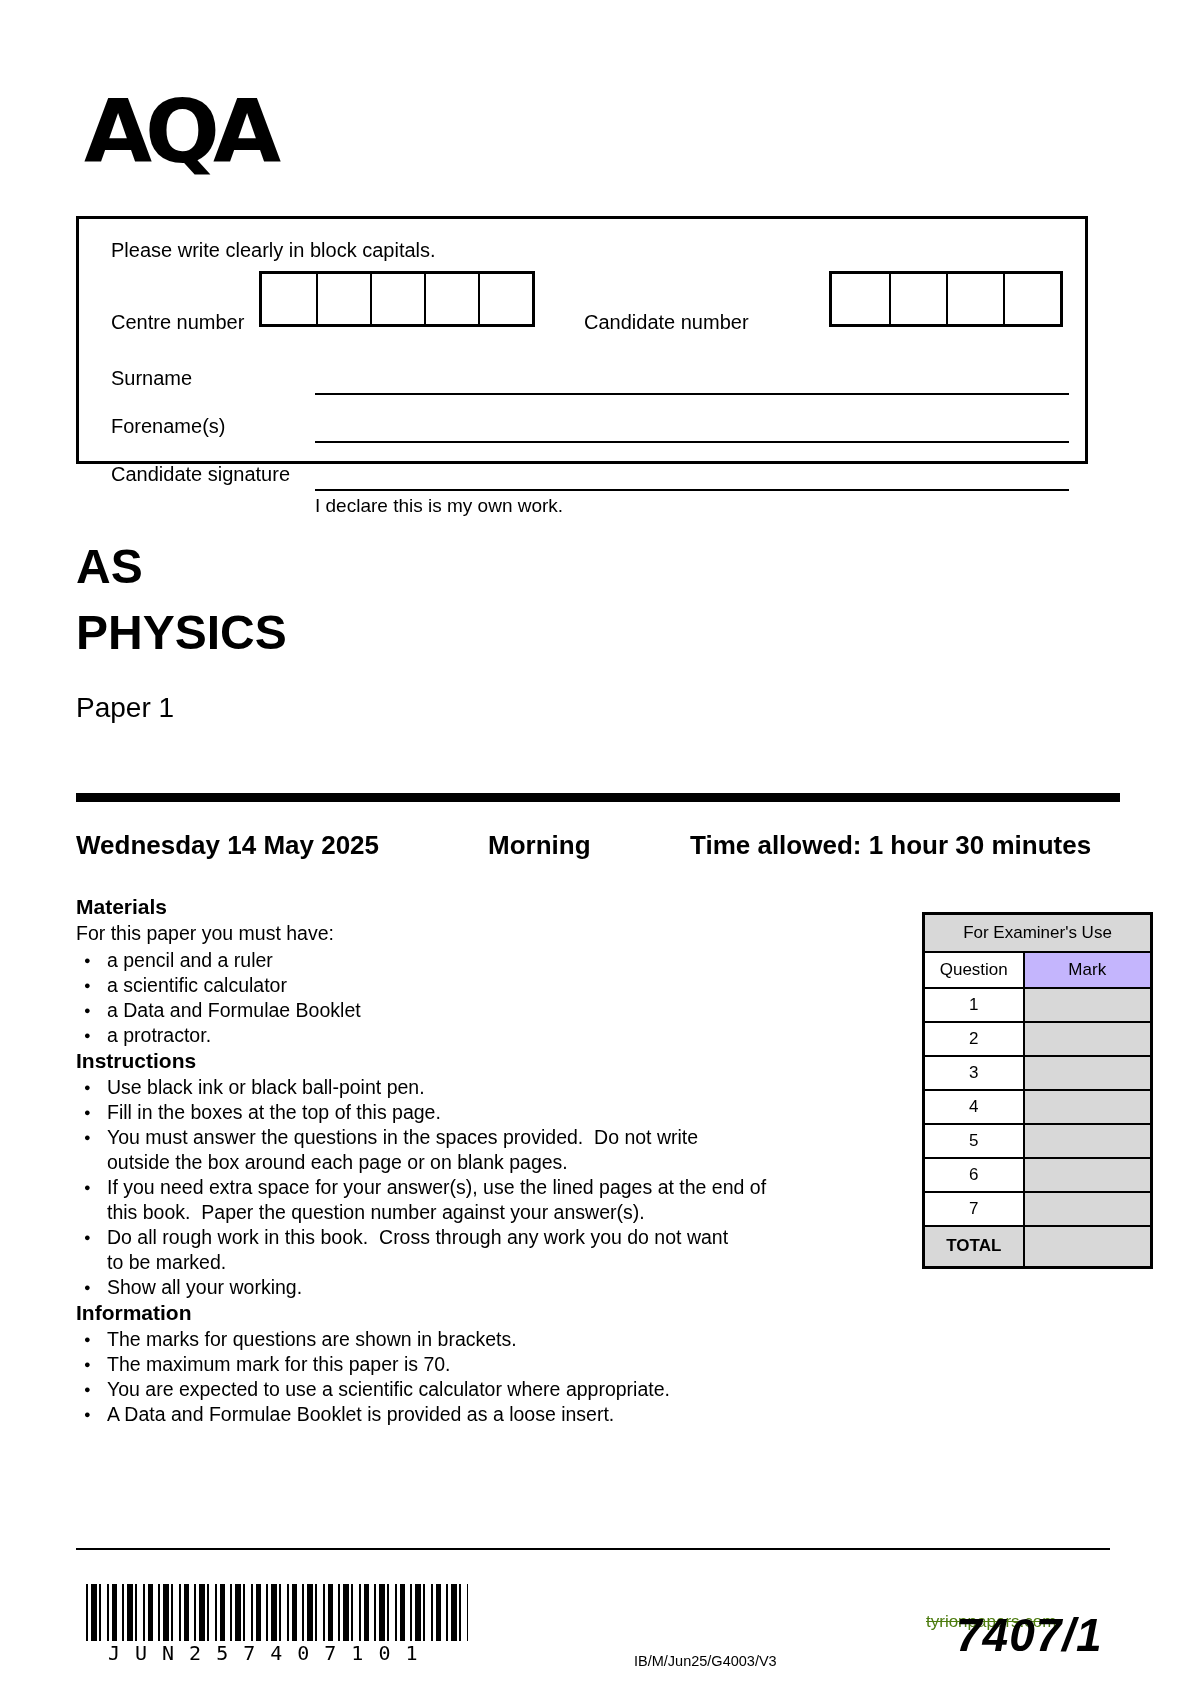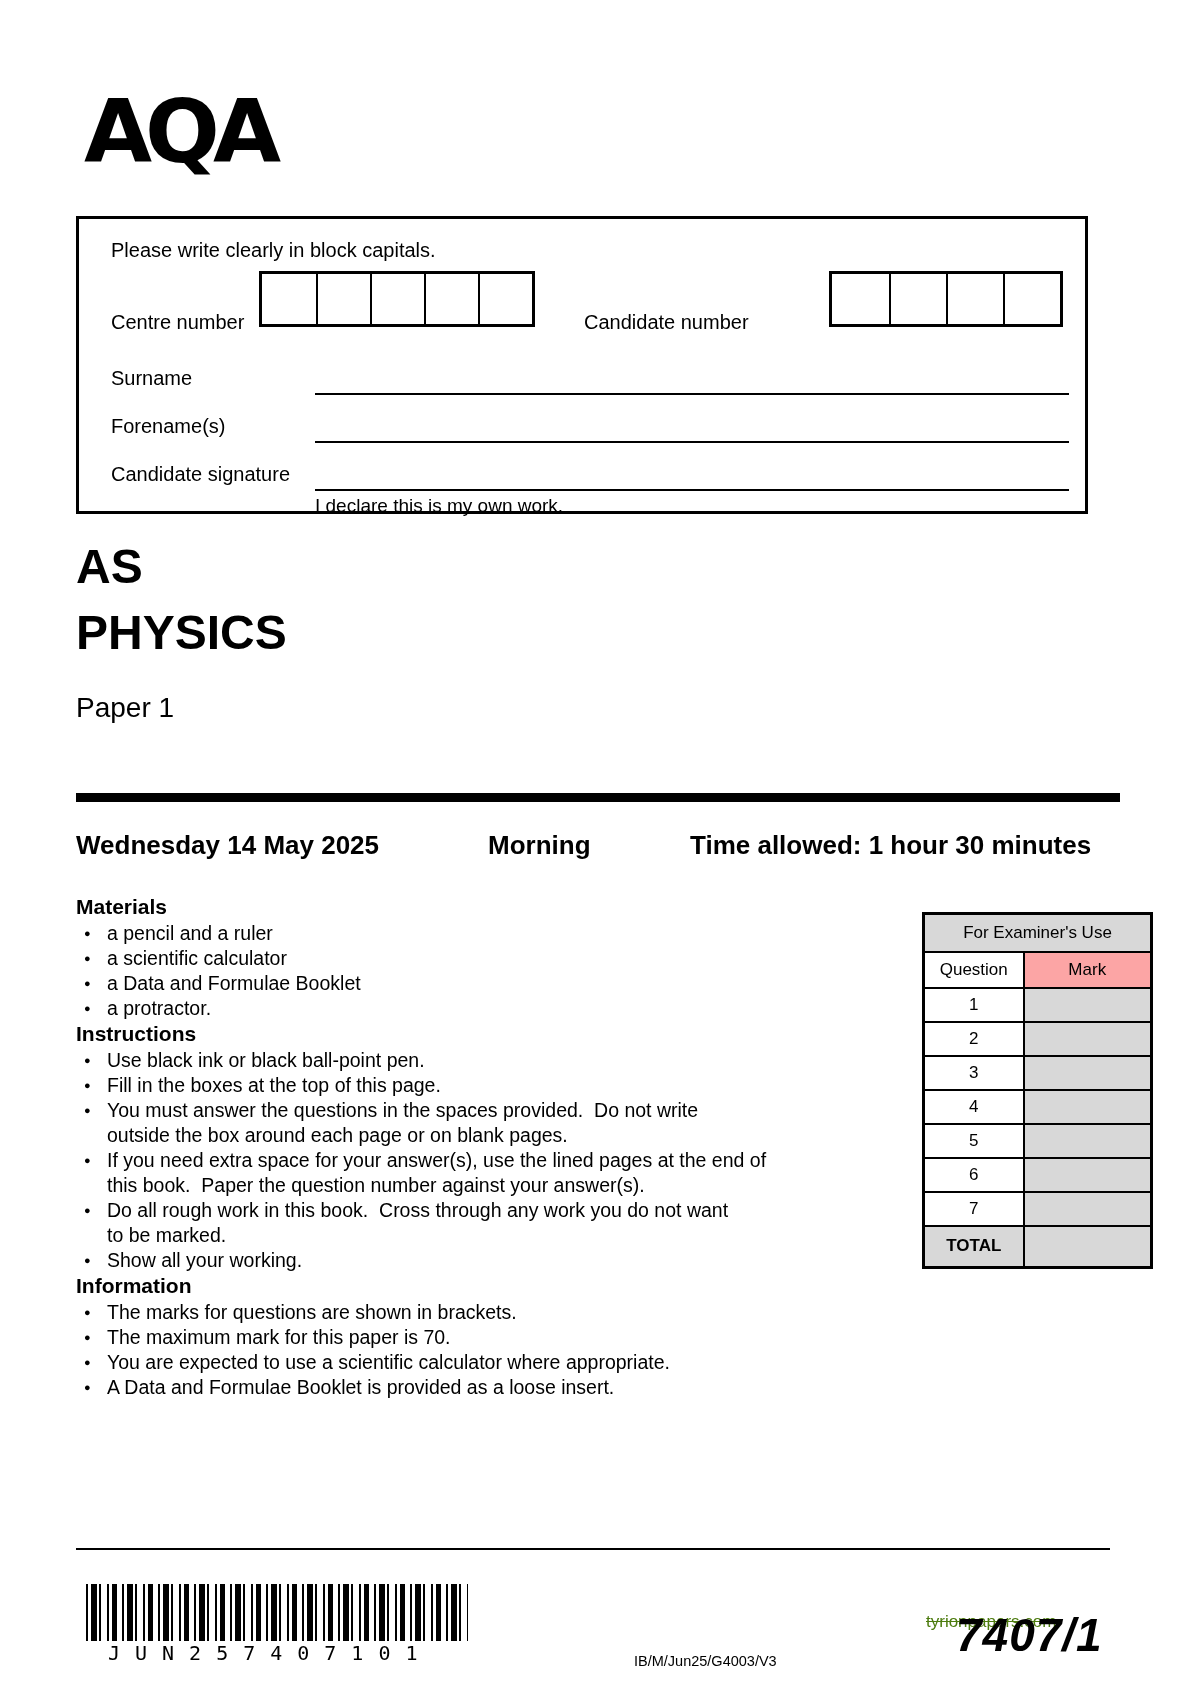--- a/index.html
+++ b/index.html
@@ -11,21 +11,21 @@
     overflow: hidden;
   }
   
   .logo {
     position: absolute; left: 84px; top: 88px;
     font-family: "DejaVu Sans", sans-serif;
     font-size: 88px; font-weight: 900; letter-spacing: -7px; line-height: 1;
   }
   
   .cand-box {
-    position: absolute; left: 76px; top: 216px; width: 1012px; height: 298px;
+    position: absolute; left: 76px; top: 216px; width: 1012px; height: 248px;
     border: 3px solid #000;
     text-decoration: underline;
   }
   .please { position: absolute; left: 32px; top: 20px; font-size: 20px; }
   .numrow-label { position: absolute; font-size: 20px; top: 92px; }
   .lbl-centre { left: 32px; }
   .lbl-candidate { left: 505px; }
   .numboxes { position: absolute; top: 52px; display: flex; border: 3px solid #000; background:#fff; }
   .numboxes-centre { left: 180px; }
   .numboxes-candidate { left: 750px; }
@@ -59,21 +59,21 @@
   }
   .sect-gap { margin-top: 23px; }
   
   .examiner { position: absolute; left: 922px; top: 912px; border-collapse: collapse;
               font-size: 17px; text-align: center; background:#fff; }
   .examiner th, .examiner td { border: 2px solid #000; }
   .examiner { border: 3px solid #000; }
   .examiner .tbl-title { background: #d8d8d8; height: 38px; font-weight: 400; width: 218px; }
   .examiner .colhead { height: 36px; font-weight: 400; }
   .examiner .col-q { width: 100px; background: #fff; }
-  .examiner .col-m { width: 128px; background: #fca5a5; }
+  .examiner .col-m { width: 128px; background: #c4b5fd; }
   .examiner .qcell { height: 34px; background: #fff; }
   .examiner .mcell { background: #d8d8d8; }
   .examiner .totalrow td { height: 42px; background: #d8d8d8; }
   .examiner .totalrow .tlabel { font-weight: 700; }
   
   .rule-thin { position: absolute; left: 76px; top: 1548px; width: 1034px; height: 2px; background: #000; }
   .barcode {
     position: absolute; left: 86px; top: 1584px; width: 382px; height: 57px;
     background: repeating-linear-gradient(90deg,
       #000 0 2px, #fff 2px 5px, #000 5px 11px, #fff 11px 13px,
@@ -139,20 +139,21 @@
   <div class="rule-thick"></div>
 
   <div class="session">
     <span class="date">Wednesday 14 May 2025</span>
     <span class="tod">Morning</span>
     <span class="allowed">Time allowed: 1 hour 30 minutes</span>
   </div>
 
   <div class="main-col">
     <h3>Materials</h3>
+    <p class="intro">For this paper you must have:</p>
     <ul class="bullets">
       <li><span>a pencil and a ruler</span></li>
       <li><span>a scientific calculator</span></li>
       <li><span>a Data and Formulae Booklet</span></li>
       <li><span>a protractor.</span></li>
     </ul>
 
     <h3 class="sect-gap">Instructions</h3>
     <ul class="bullets">
       <li><span>Use black ink or black ball-point pen.</span></li>

